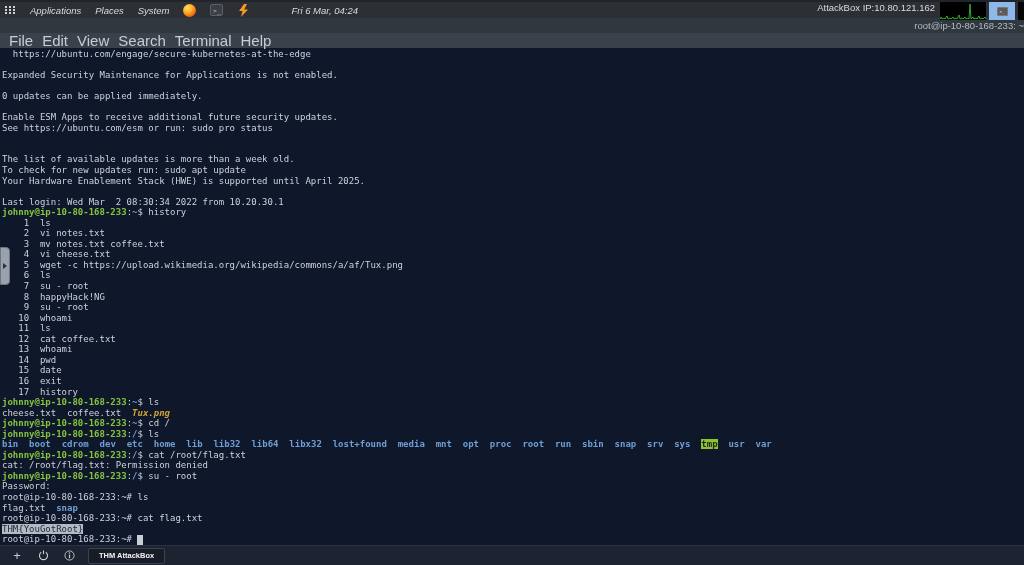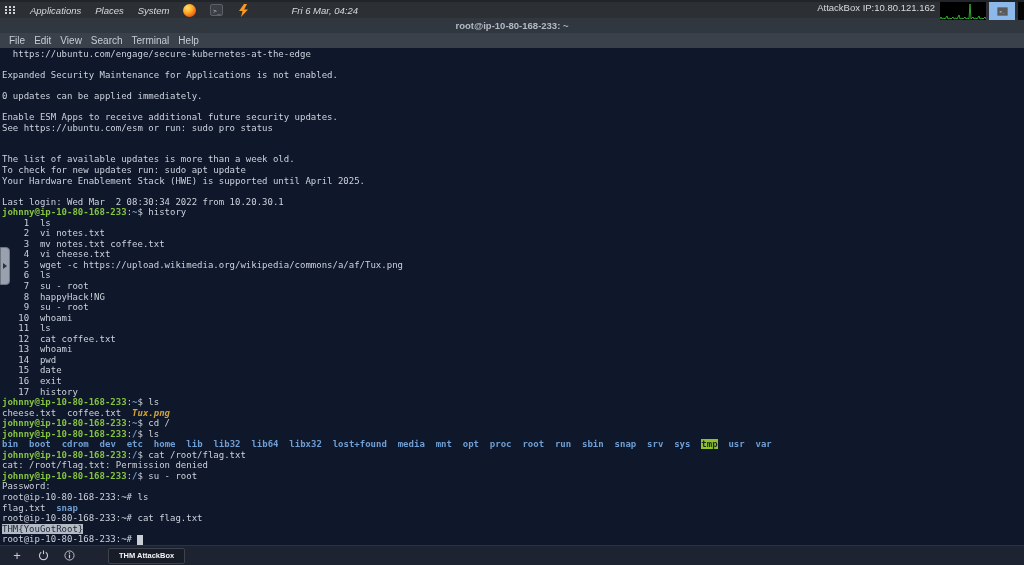--- a/index.html
+++ b/index.html
@@ -26,24 +26,24 @@
   .clock { margin-left:28px; }
   .ip-label { margin-right:2px; }
   .sysmon { width:46px; height:18px; background:#000; display:block; }
   .win-btn { width:26px; height:18px; background:#8cb8ea; display:flex; align-items:center; justify-content:center; }
   .win-btn .mini-term { width:11px; height:9px; background:#5a5a5a; border:1px solid #777;
     border-radius:1px; color:#ddd; font-size:4px; font-family:"DejaVu Sans Mono",monospace;
     display:flex; align-items:center; justify-content:center; }
   .panel-end { width:6px; height:18px; background:#050505; }
 
   
-  .titlebar { height:15px; background:#31373f; display:flex; align-items:center; justify-content:center;
-    color:#b4bac3; font-size:9.5px;font-weight:bold; }
+  .titlebar { height:15px; background:#31373f; display:flex; align-items:center; justify-content:flex-end;
+    color:#b4bac3; font-size:9.5px; }
   .menubar { height:15px; background:#3a414b; display:flex; align-items:center; gap:9px;
-    color:#c7ccd4; font-size:10px; padding-left:9px; }
+    color:#c7ccd4; font-size:15px; padding-left:9px; }
   .menubar span { cursor:default; }
 
   
   .terminal {
     height:497px; background:#0f172a; padding:1px 0 0 2px;
     font-family:"DejaVu Sans Mono", monospace; font-size:9px; line-height:10.55px;
     white-space:pre; color:#ccd2dc; cursor:text;
   }
   .term-line { height:10.55px; }
   .seg-d   { color:#ccd2dc; }
@@ -68,21 +68,21 @@
     position:absolute; left:0; bottom:0; width:1024px; height:20px;
     background:#1d2330; border-top:1px solid #2a3142;
     display:flex; align-items:center; gap:12px; padding-left:10px;
     color:#c9ccd2;
   }
   .bp-icon { width:14px; height:14px; display:flex; align-items:center; justify-content:center; cursor:pointer; }
   .plus-glyph { font-size:13px; line-height:13px; color:#c9ccd2; }
   .task-btn {
     height:16px; padding:0 10px; background:#171c26; border:1px solid #3c424e; border-radius:2px;
     color:#f2f3f5; font-size:7.5px; font-weight:bold; font-family:"Liberation Sans",sans-serif;
-    display:flex; align-items:center; cursor:pointer;margin-left:20px;
+    display:flex; align-items:center; cursor:pointer;
   }
 </style>
 </head>
 <body>
 
 <div class="top-panel">
   <div class="panel-left">
     <span class="grid-icon">
       <i></i>
         <i></i>

